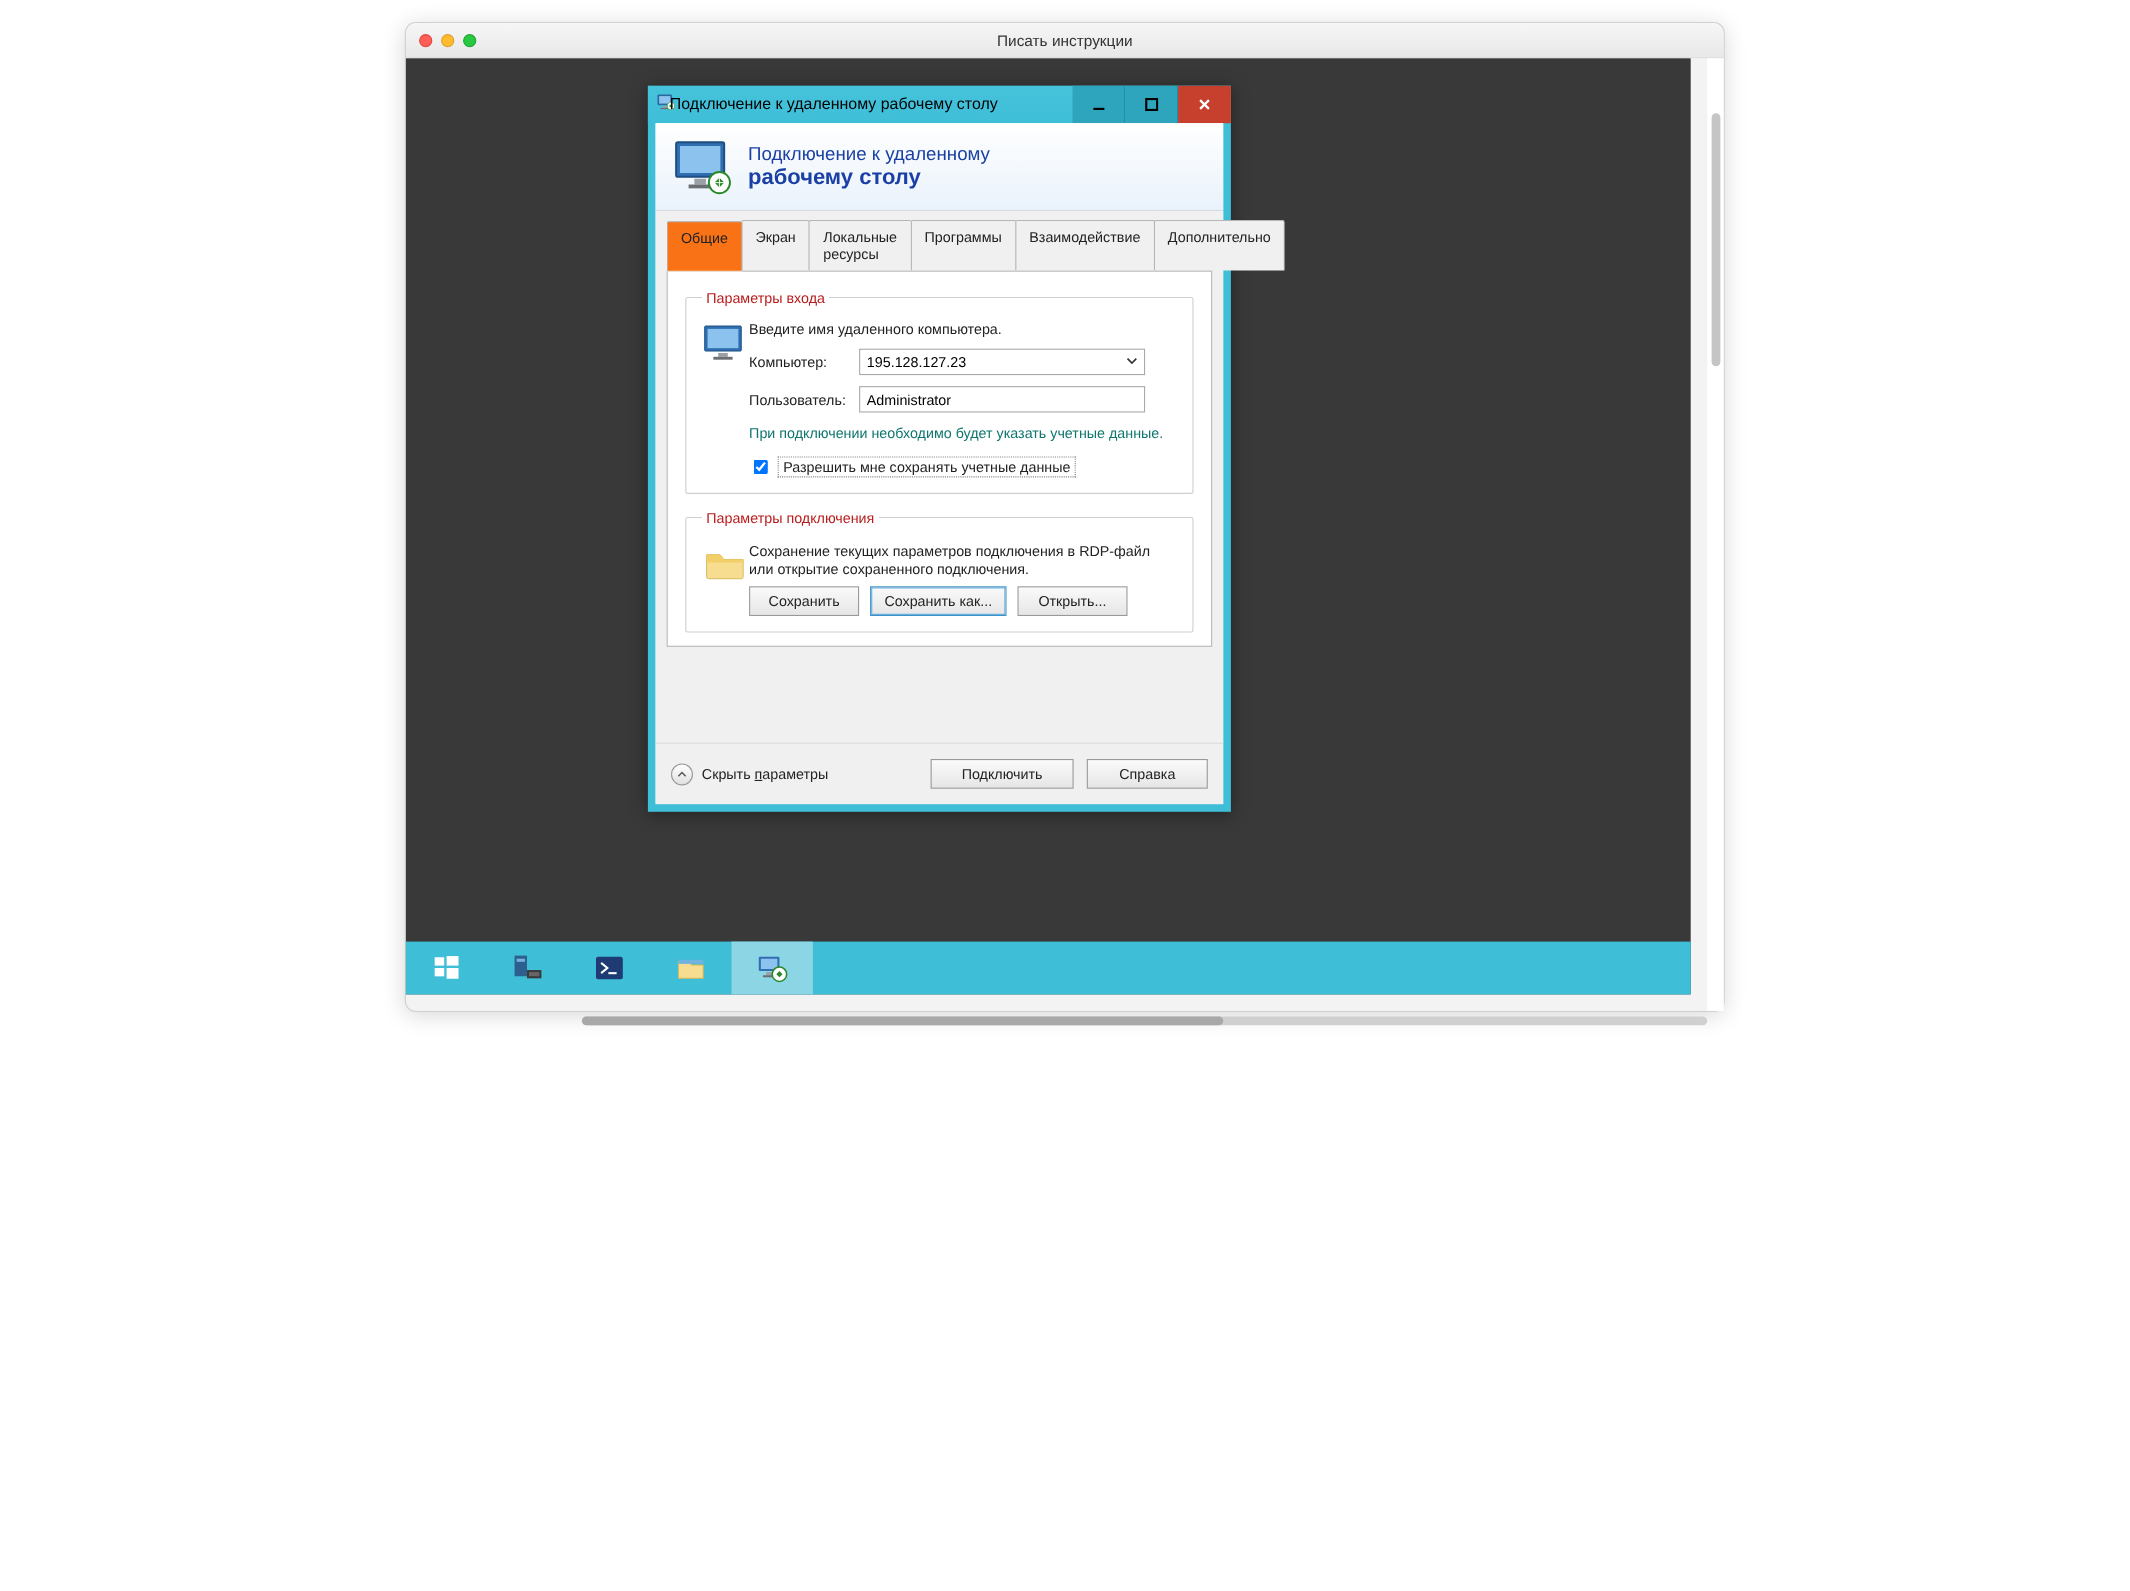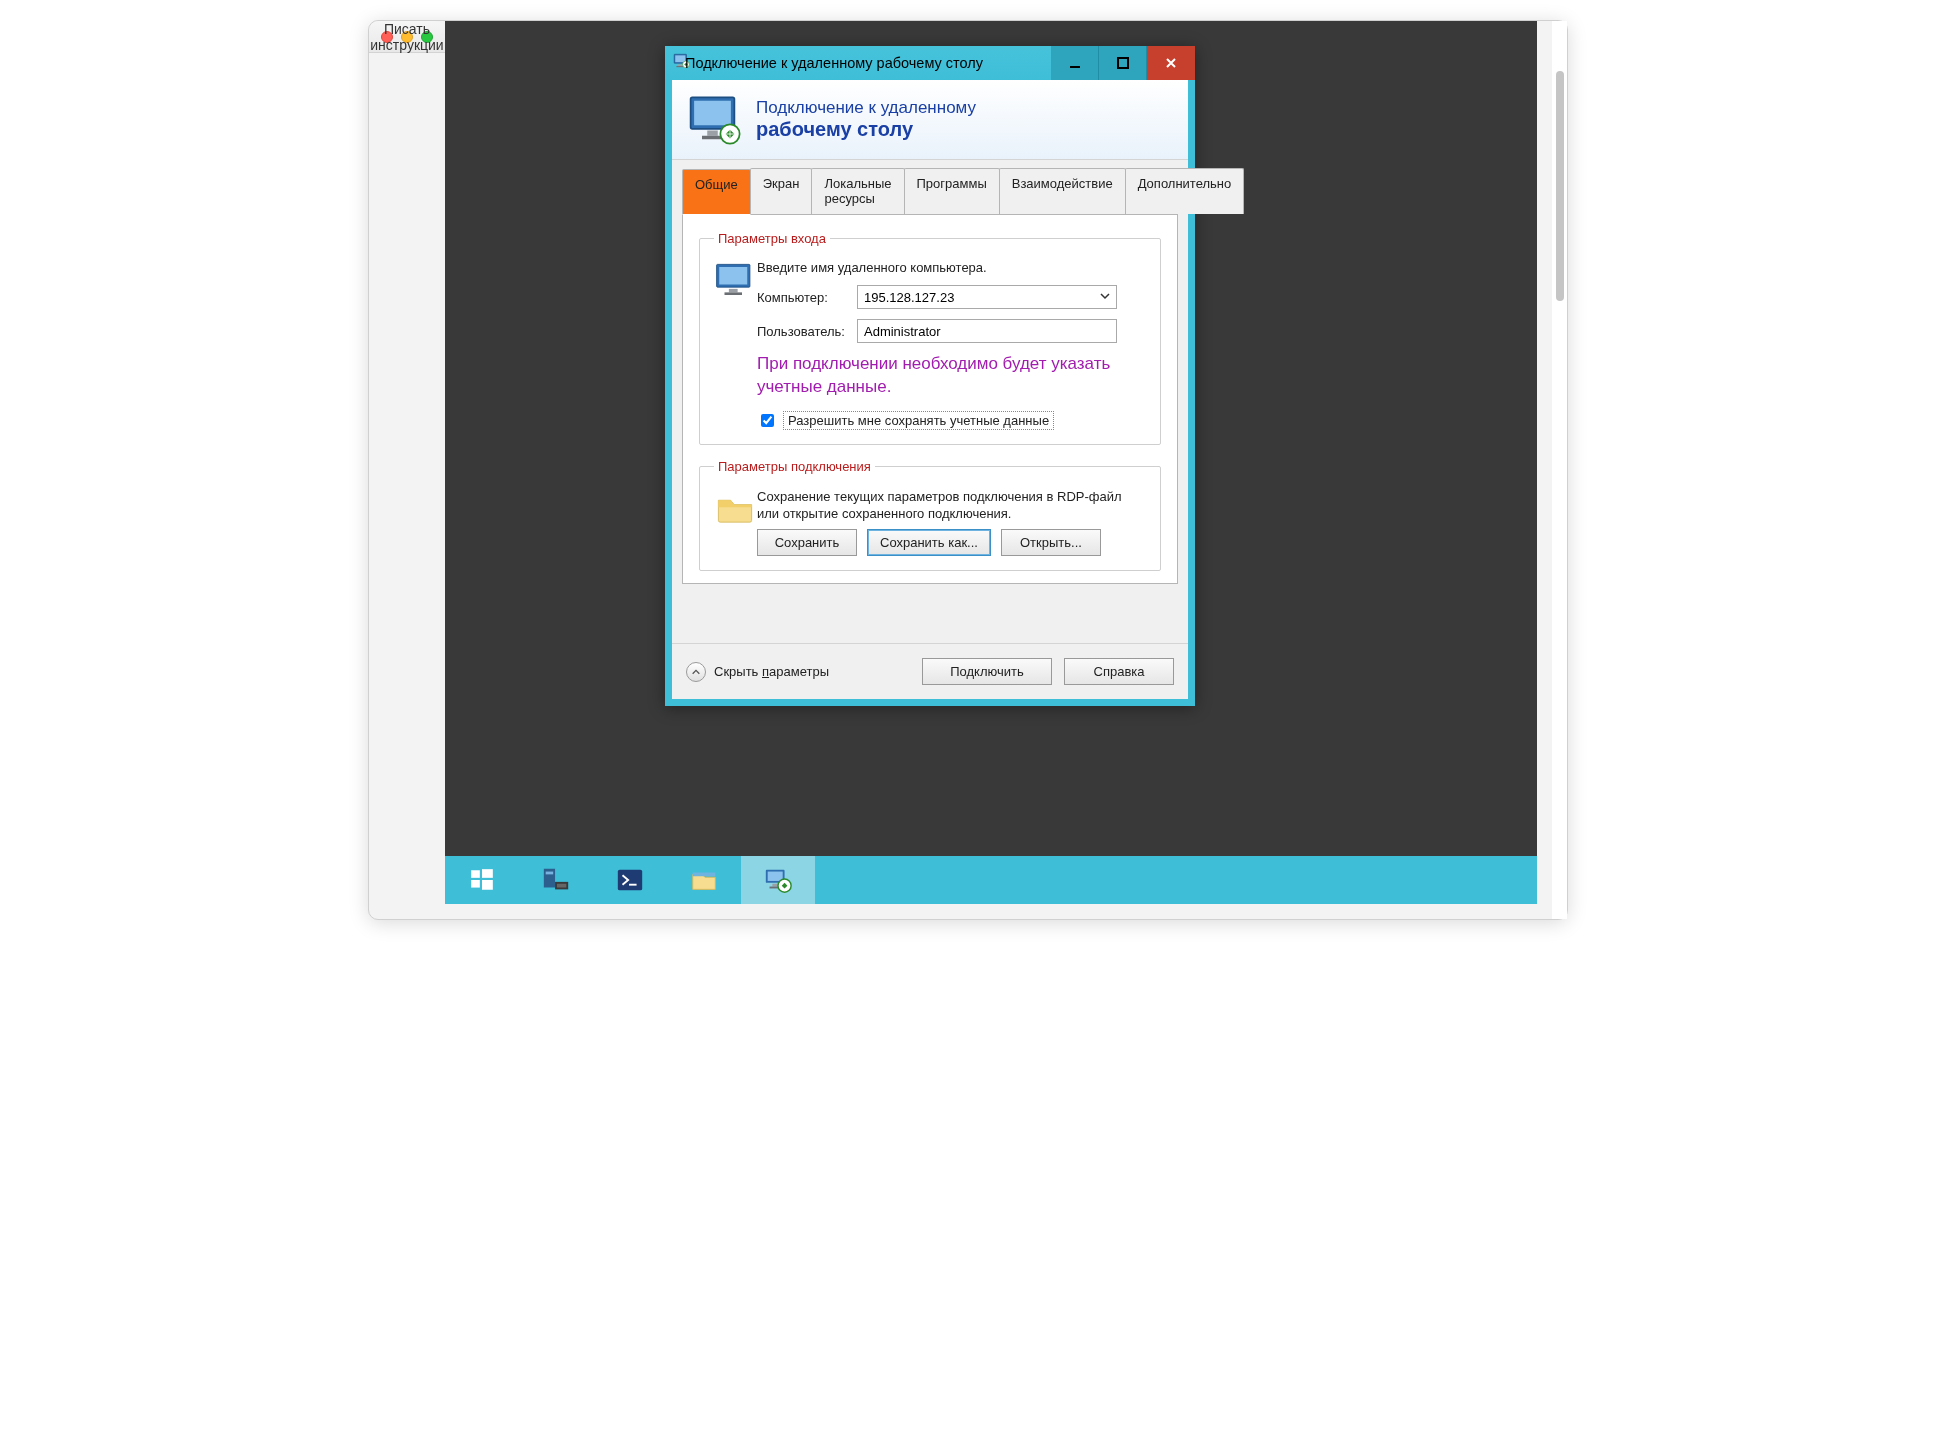--- a/index.html
+++ b/index.html
@@ -1,21 +1,21 @@
 <!DOCTYPE html>
 <html><head>
 <meta charset="utf-8">
 <style>
   * { box-sizing: border-box; }
   html, body { margin:0; padding:0; height:100%; background:#fff; font-family: Arial, Helvetica, sans-serif; }
 
   .outer-frame {
     width:1200px; height:900px; margin:20px auto; border:1px solid #d0d0d0; border-radius:10px;
     background:#f3f3f3; box-shadow:0 3px 20px rgba(0,0,0,.15); position:relative;
-    display:flex; flex-direction:row;
+    display:flex; flex-direction:column;
   }
   .mac-titlebar {
     height:32px; background:linear-gradient(#f6f6f6,#e8e8e8);
     border-bottom:1px solid #d3d3d3; border-radius:10px 10px 0 0;
     display:flex; align-items:center; padding:0 12px; position:relative;
   }
   .traffic-lights { display:flex; gap:8px; }
   .tl { width:12px; height:12px; border-radius:50%; }
   .tl.red { background:#ff5f57; border:.5px solid #e1463e; }
   .tl.yellow { background:#febc2e; border:.5px solid #e0a028; }
@@ -85,21 +85,21 @@
   .group-content { flex:1; font-size:13px; color:#222; }
   .form-row { display:flex; align-items:center; margin:10px 0; }
   .form-label { width:100px; }
   .form-input {
     flex:0 0 260px; height:24px; border:1px solid #a9a9a9; padding:2px 6px; font-size:13px;
     background:#fff; font-family:inherit;
   }
   .combo-wrap { position:relative; flex:0 0 260px; }
   .combo-wrap .form-input { width:100%; }
   .combo-arrow { position:absolute; right:6px; top:5px; pointer-events:none; }
-  .note { font-size:17px; color:#a21caf; margin-top:6px; line-height:1.35; }
+  .note { font-size:13px; color:#0f766e; margin-top:6px; line-height:1.35; }
   .checkbox-row { margin-top:12px; display:flex; align-items:center; gap:6px; font-size:13px; }
   .checkbox-row label { border:1px dotted #888; padding:1px 4px; }
 
   .btn {
     height:27px; min-width:100px; border:1px solid #999; background:linear-gradient(#fafafa,#e6e6e6);
     font-size:13px; color:#222; padding:0 12px; cursor:pointer;
   }
   .btn.primary { border:1px solid #3c90c8; box-shadow:0 0 0 1px #6fb3e0 inset; }
   .button-row { display:flex; gap:10px; margin-top:6px; }
 

